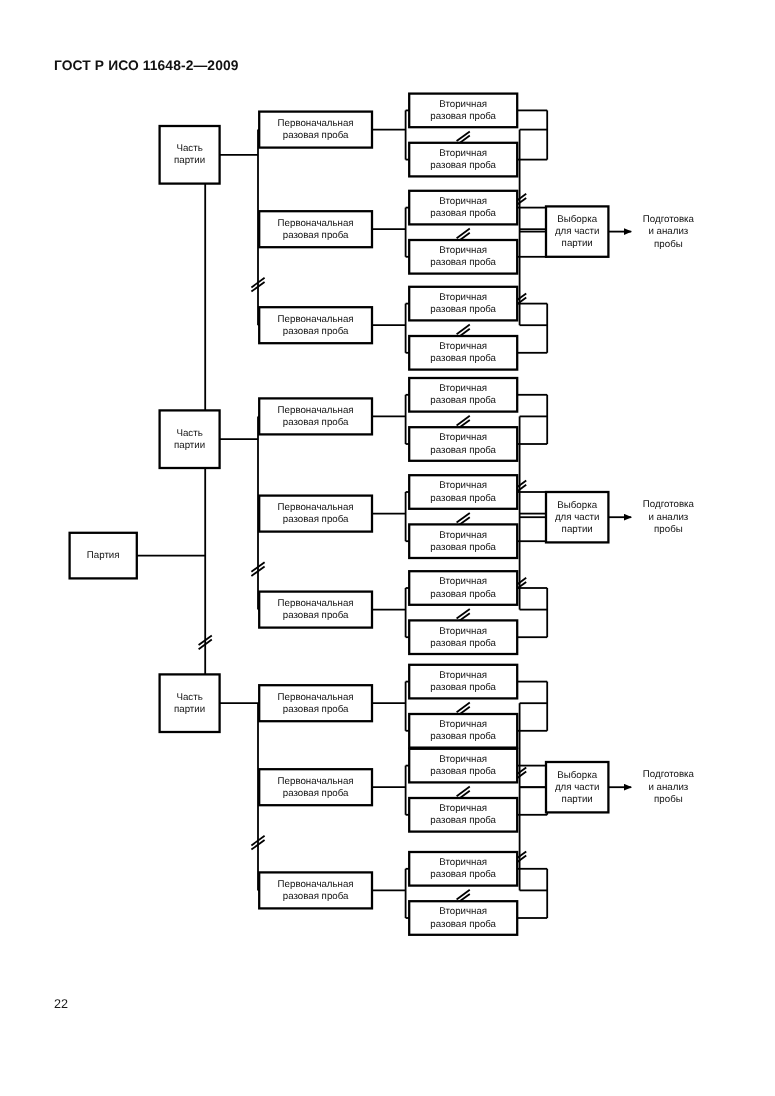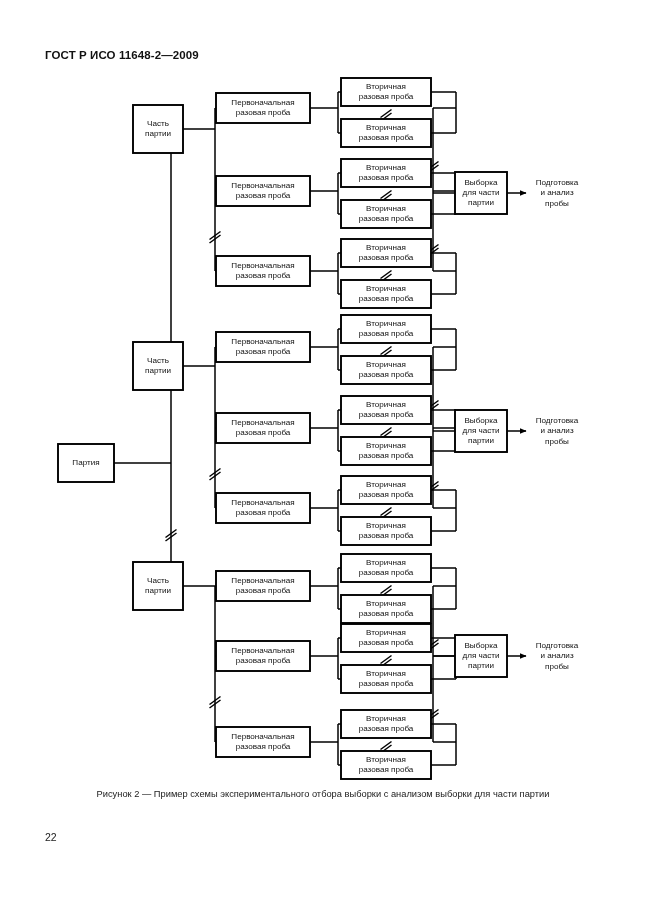--- a/index.html
+++ b/index.html
@@ -467,17 +467,16 @@
             <text x="557" y="666.4" class="free-label">пробы</text>
           </g>
           <g>
             <rect x="58" y="444" width="56" height="38" class="node-box"></rect>
             <text x="86" y="463" class="node-label">Партия</text>
           </g>
         </g>
     </svg>
   </div>
 
-  <div class="figure-caption">Рисунок 2 — Пример схемы экспериментального отбора выборки с анализом выборки для части партии</div>
 
   <div class="page-number">22</div>
 
 </div>
 
 </body></html>

